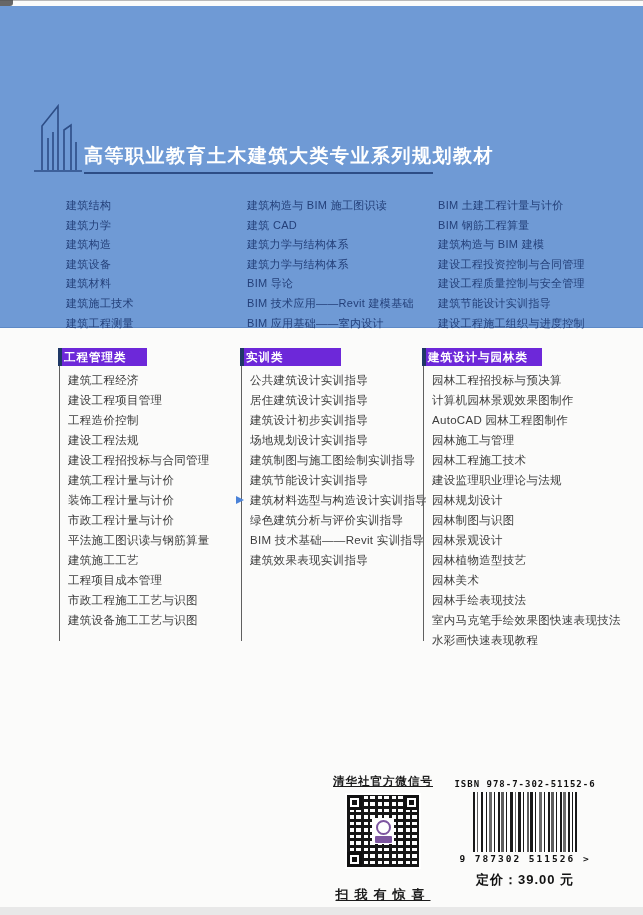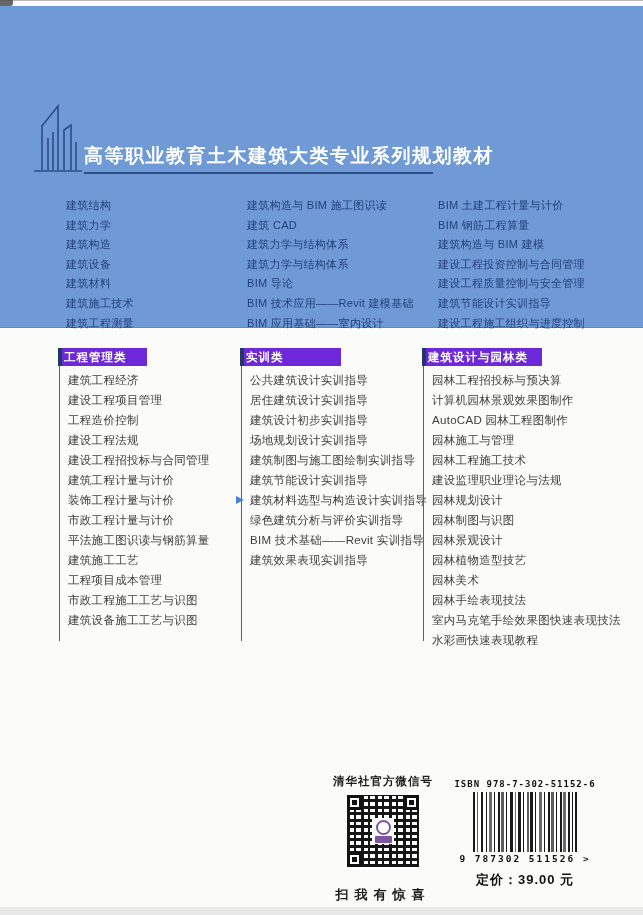--- a/index.html
+++ b/index.html
@@ -25,21 +25,21 @@
         color:#ffffff;font-size:11.5px;font-weight:bold;padding-left:2px;letter-spacing:1px;}
   .cat1 .cat-header{width:83px}.cat2 .cat-header{width:95px}.cat3 .cat-header{width:114px}
   .cat-rule{position:absolute;left:1px;top:18px;width:1px;height:275px;background:#5f5f5f;}
   .cat-list{list-style:none;margin:0;padding:4px 0 0 10px;line-height:20px;font-size:11.5px;
         color:#3d3d3d;letter-spacing:.3px;white-space:nowrap;}
   .cat-list li{position:relative;}
   .cat-list .marker{display:none;}
   .cat-list li.marked .marker{display:block;position:absolute;left:-14px;top:6px;width:0;height:0;
         border-left:8px solid #4a82d8;border-top:4px solid transparent;border-bottom:4px solid transparent;}
   
-  .wechat{position:absolute;left:332px;top:774px;width:102px;text-align:center;color:#1c1c1c;}
+  .wechat{position:absolute;left:332px;top:774px;width:102px;text-align:center;color:#1c1c1c;text-decoration:underline;}
   .wechat-title{font-size:11.5px;font-weight:bold;letter-spacing:1px;}
   .qr{position:relative;width:76px;height:76px;margin:4px auto 0;background:#ffffff;}
   .qr-pattern{position:absolute;inset:2px;
      background:
        repeating-linear-gradient(90deg,#161616 0 3px,transparent 3px 7px,#161616 7px 9px,transparent 9px 14px),
        repeating-linear-gradient(0deg,#161616 0 3px,transparent 3px 6px,#161616 6px 9px,transparent 9px 13px);}
   .qr-finder{position:absolute;width:15px;height:15px;border:3px solid #111;background:#fff;box-sizing:border-box;}
   .qr-finder::after{content:"";position:absolute;inset:2px;background:#111;}
   .qr-finder.tl{left:2px;top:2px}.qr-finder.tr{right:2px;top:2px}.qr-finder.bl{left:2px;bottom:2px}
   .qr-logo{position:absolute;left:50%;top:50%;transform:translate(-50%,-50%);width:22px;height:26px;

